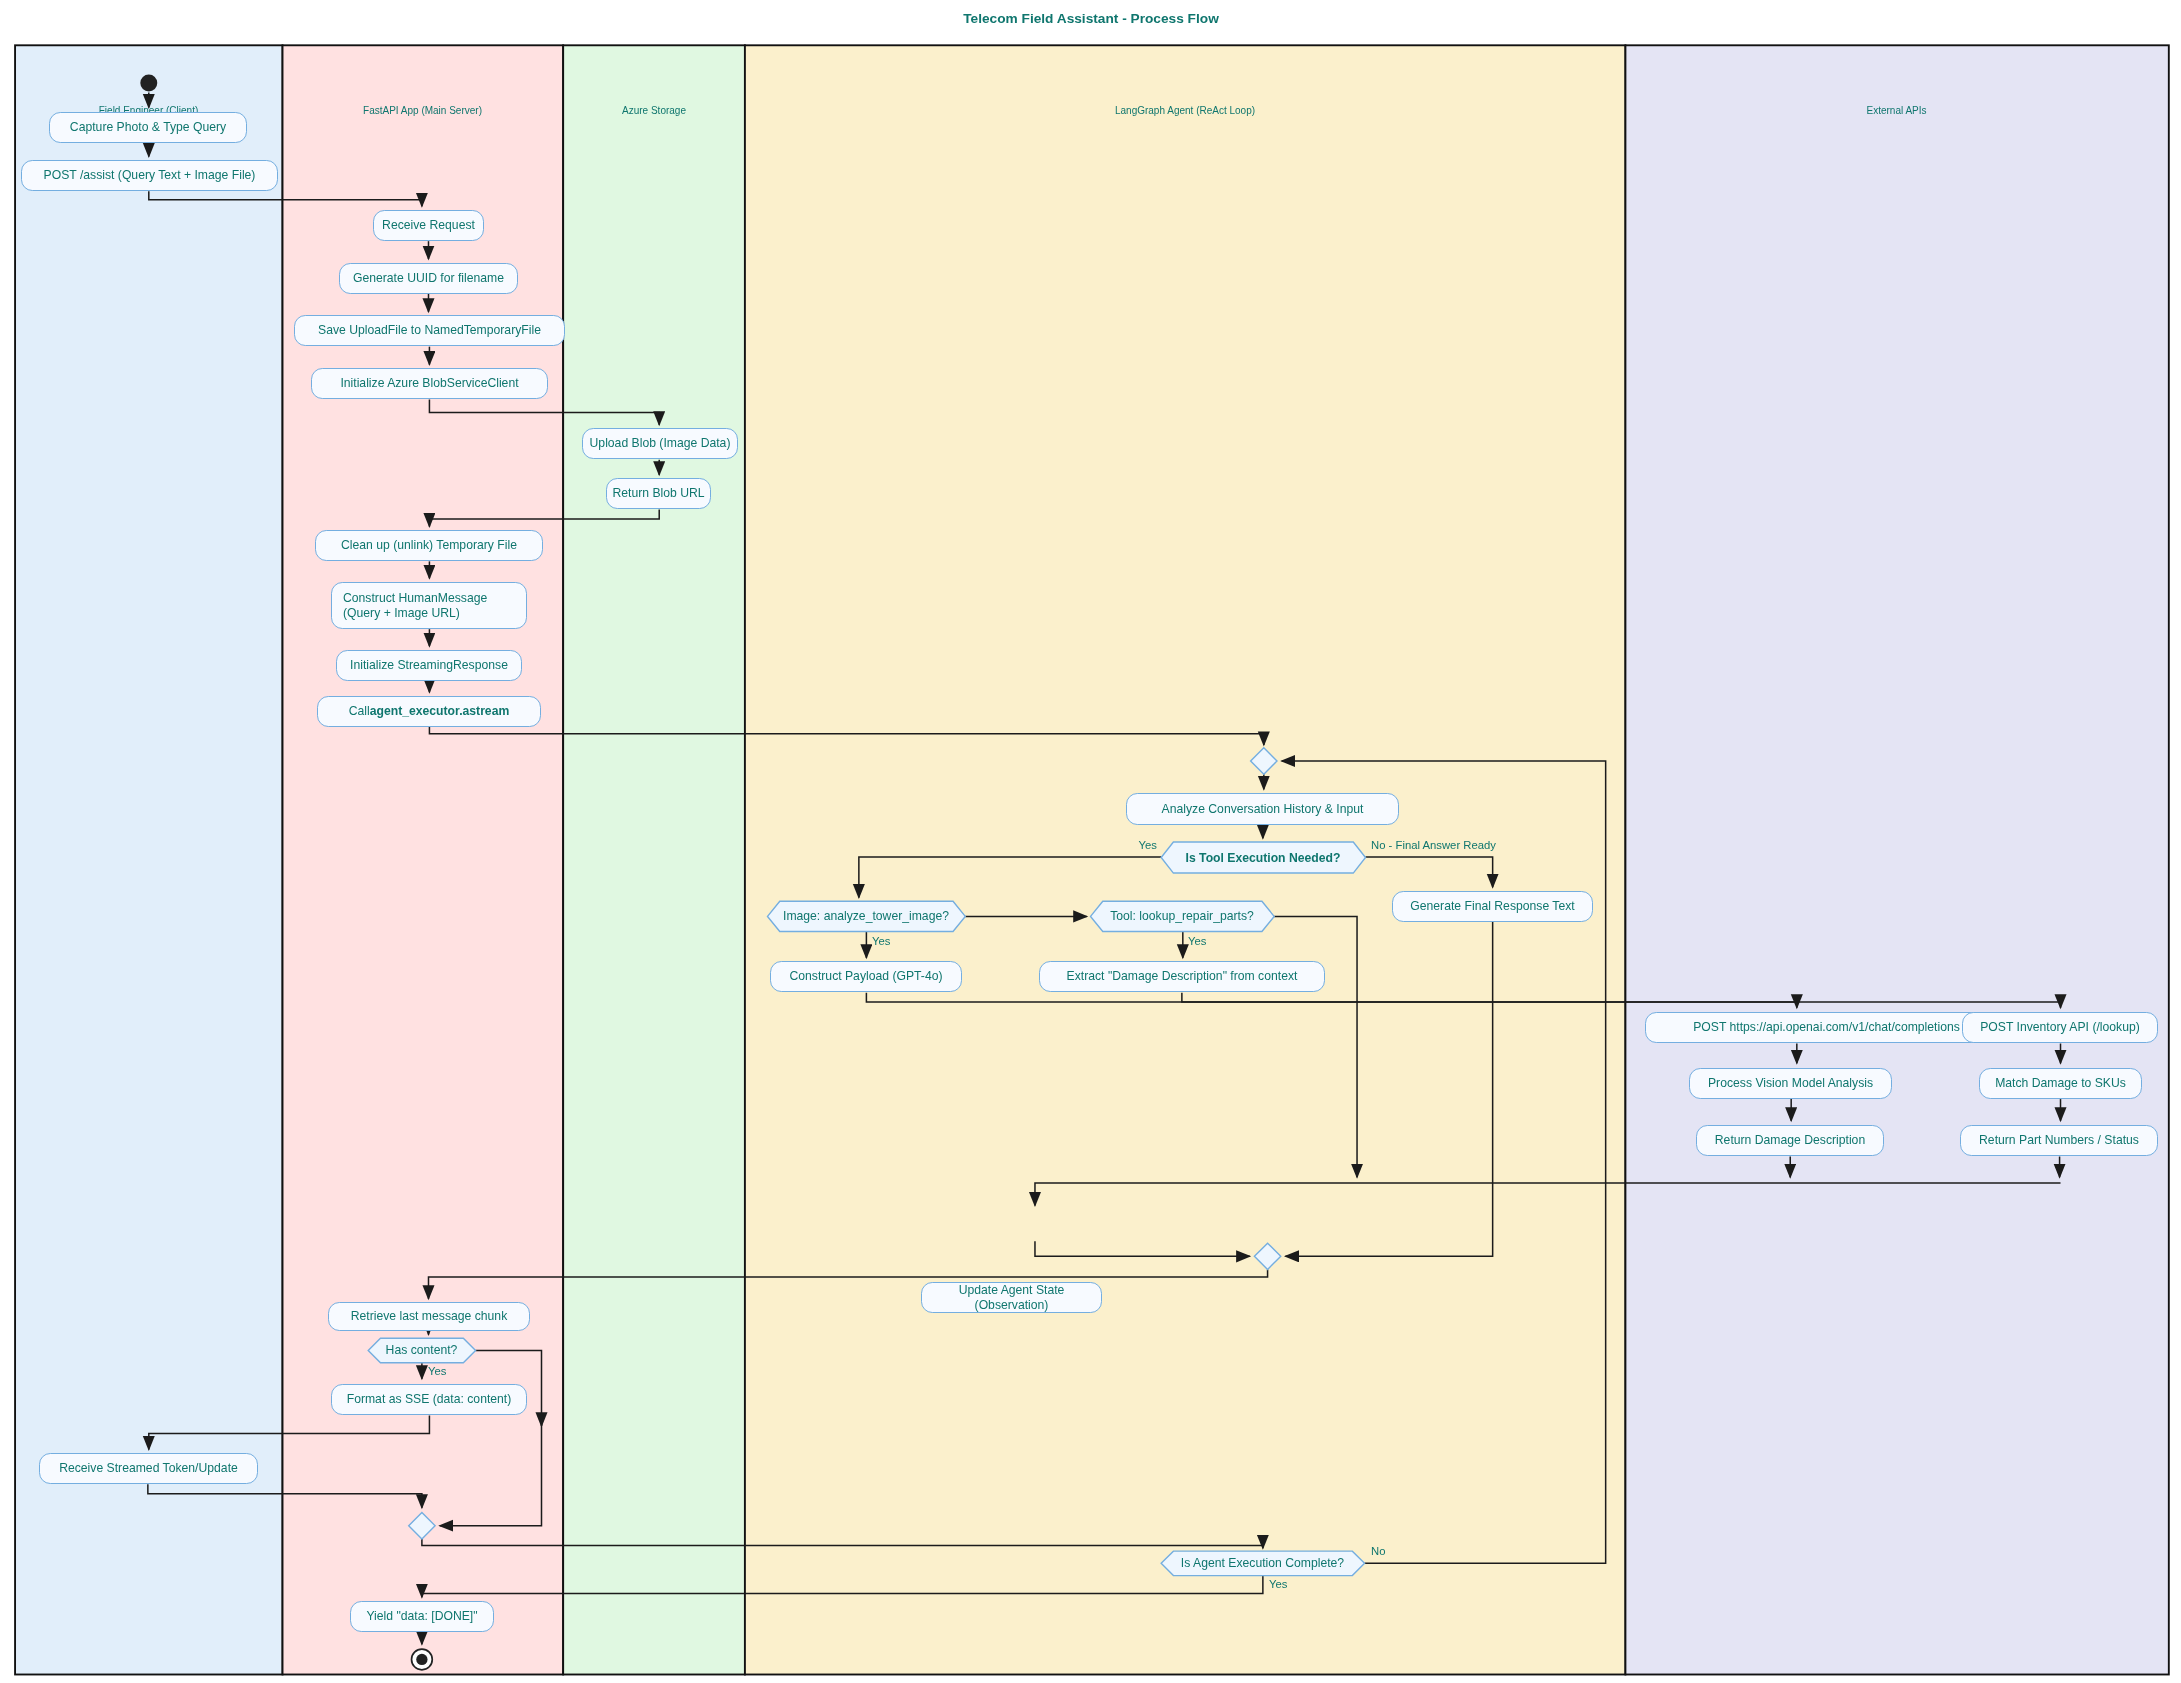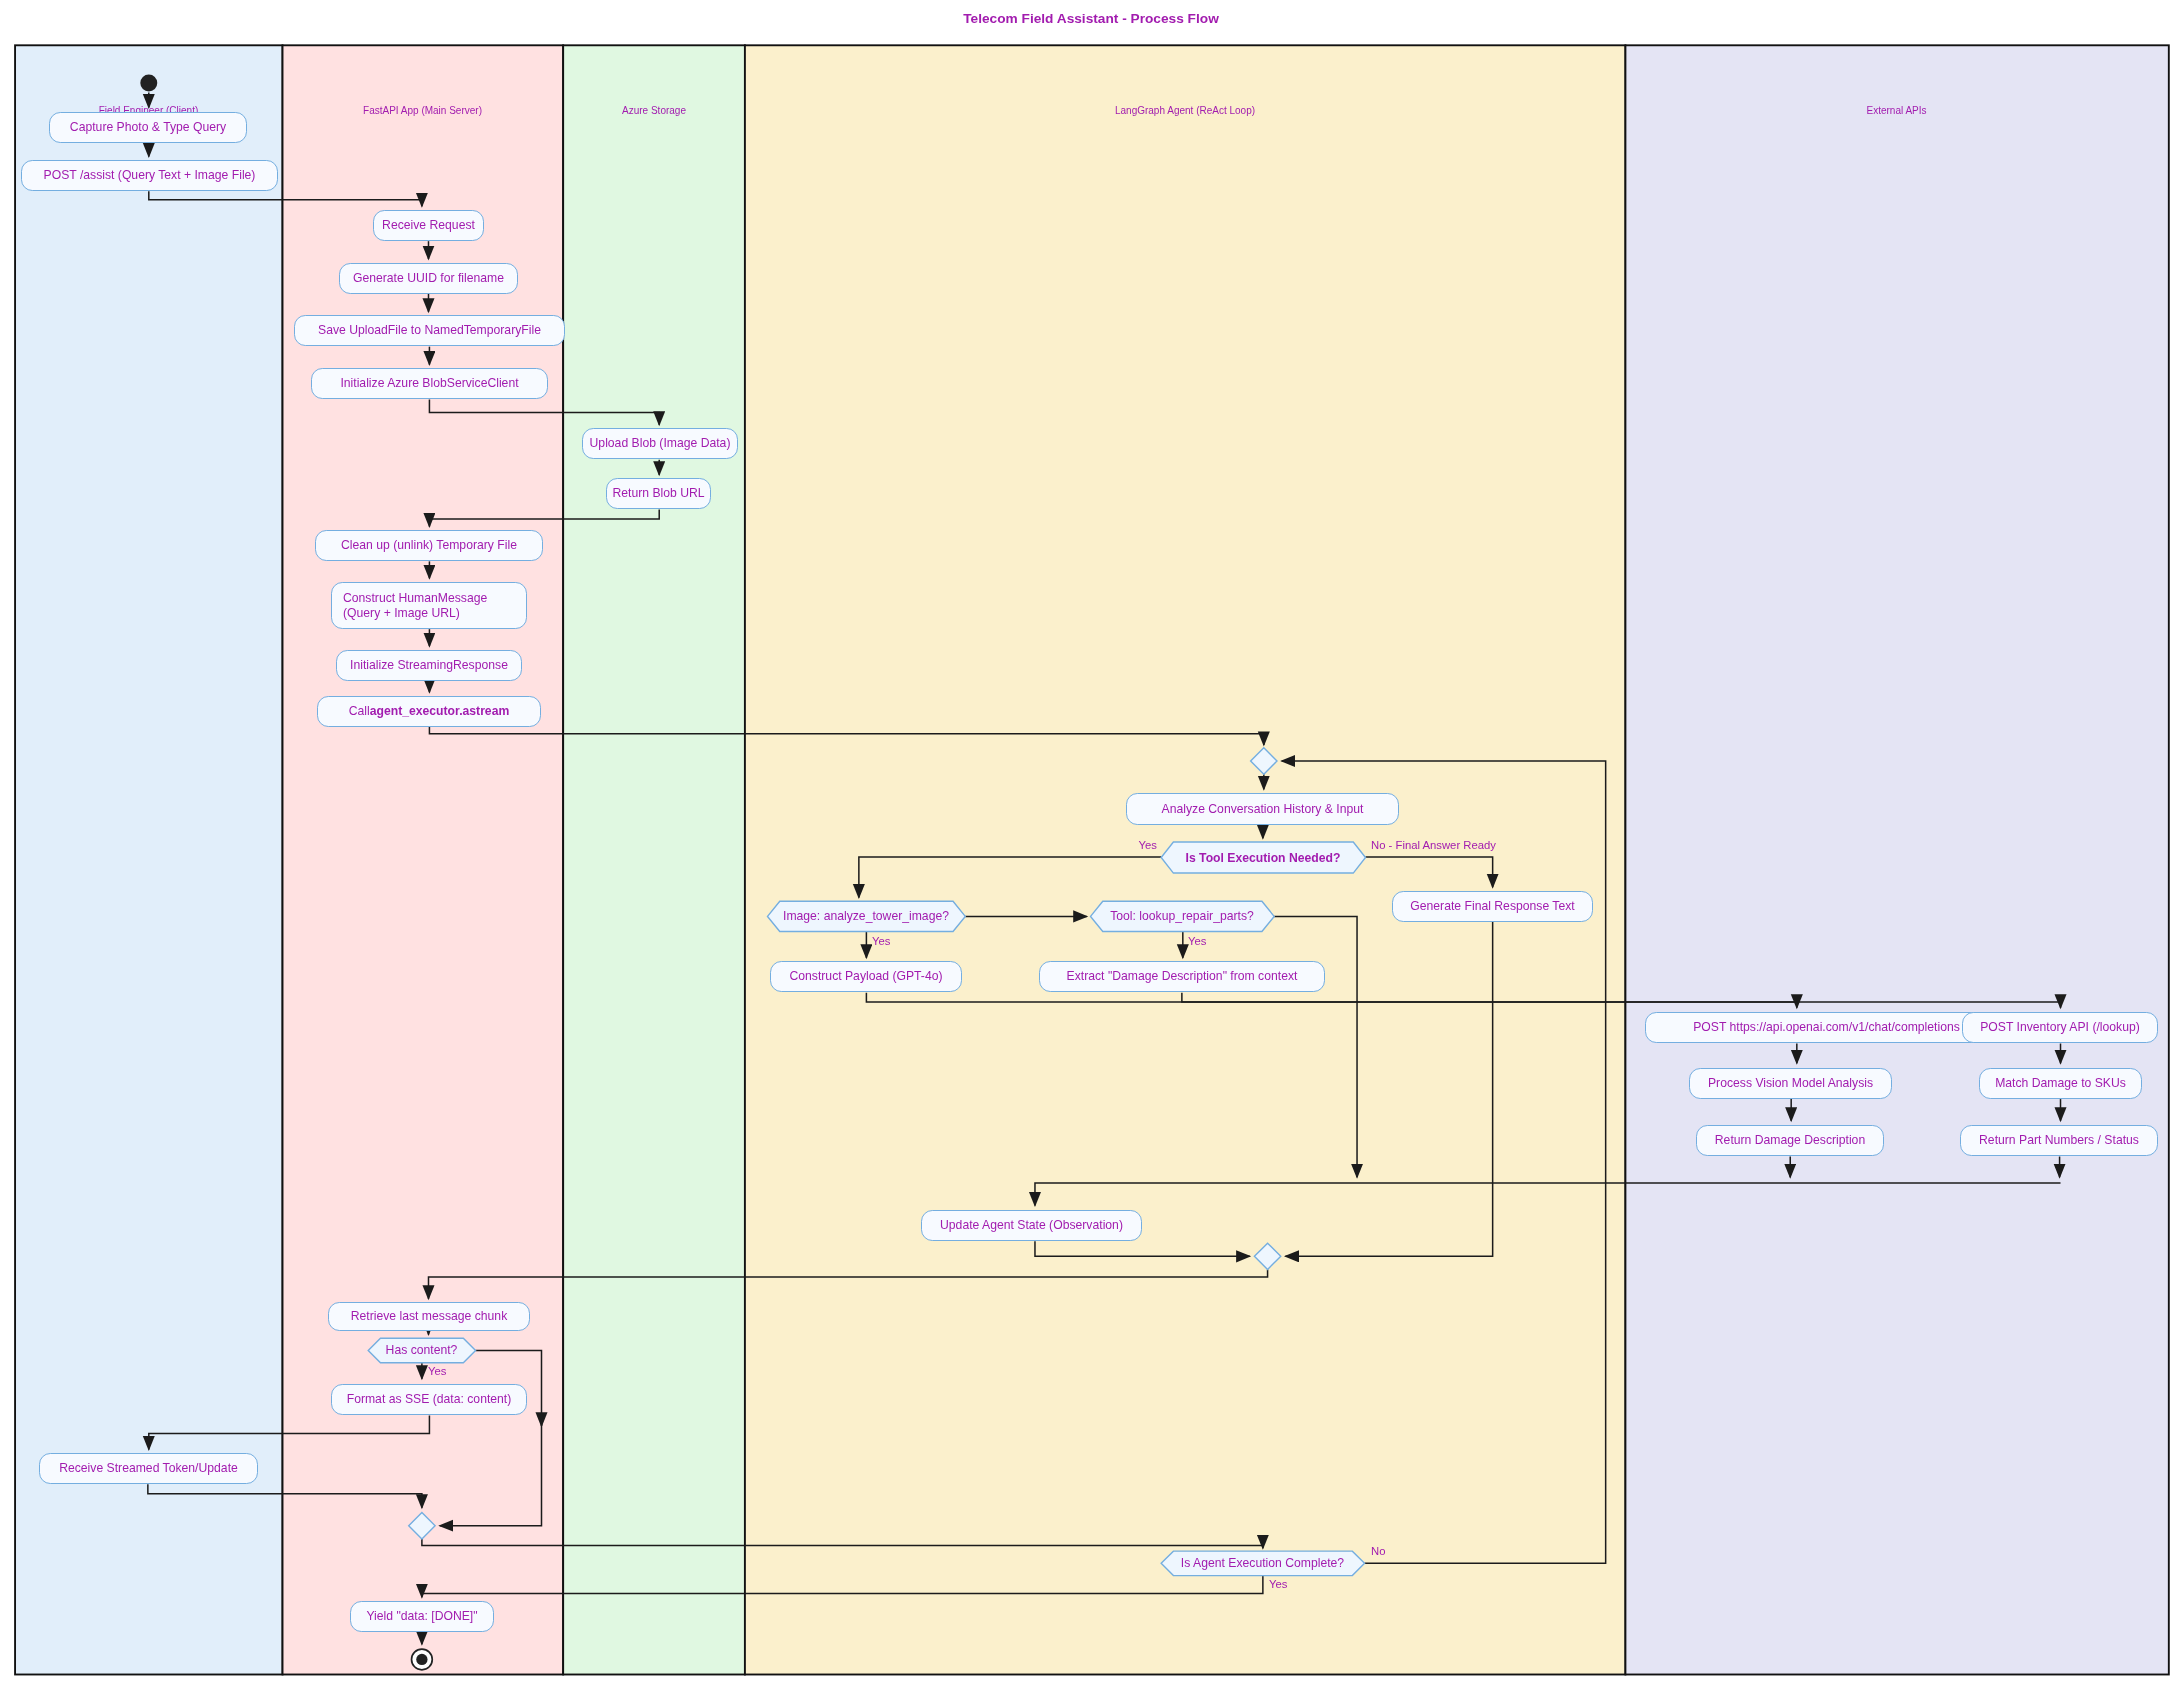--- a/index.html
+++ b/index.html
@@ -1,17 +1,17 @@
 <!DOCTYPE html>
 <html style="font-size:15px"><head>
 <meta charset="utf-8">
 <style>
   html,body{margin:0;padding:0;background:#fff;}
   #canvas{position:relative;width:2182px;height:1684px;background:#fff;
-          font-family:"Liberation Sans","DejaVu Sans",sans-serif;color:#a21caf;}
+          font-family:"Liberation Sans","DejaVu Sans",sans-serif;color:#0f766e;}
   #edges{position:absolute;left:0;top:0;width:2182px;height:1684px;}
   .title{position:absolute;left:0;top:11.3px;width:2182px;text-align:center;
          font-size:13.7px;font-weight:bold;}
   .lane-label{position:absolute;top:56px;height:22.6px;line-height:22.6px;
               text-align:center;font-size:10px;margin-top:44px;}
   .node{position:absolute;box-sizing:border-box;background:#F7FAFF;
         border:1.4px solid #74AEE0;border-radius:11.3px;display:flex;
         align-items:center;justify-content:center;font-size:12.2px;
         text-align:center;line-height:1.2;}
   .node.ml{flex-direction:column;align-items:flex-start;padding-left:11px;text-align:left;}
@@ -136,21 +136,21 @@
   <div class="node" style="left:1126px;top:793px;width:273px;height:32px">Analyze Conversation History &amp; Input</div>
   <div class="node" style="left:770px;top:961px;width:192px;height:31px">Construct Payload (GPT-4o)</div>
   <div class="node" style="left:1039px;top:961px;width:286px;height:31px">Extract "Damage Description" from context</div>
   <div class="node" style="left:1392px;top:891px;width:201px;height:31px">Generate Final Response Text</div>
   <div class="node" style="left:1645px;top:1012px;width:363px;height:31px">POST https://api.openai.com/v1/chat/completions</div>
   <div class="node" style="left:1962px;top:1012px;width:196px;height:31px">POST Inventory API (/lookup)</div>
   <div class="node" style="left:1689px;top:1068px;width:203px;height:31px">Process Vision Model Analysis</div>
   <div class="node" style="left:1979px;top:1068px;width:163px;height:31px">Match Damage to SKUs</div>
   <div class="node" style="left:1696px;top:1125px;width:188px;height:31px">Return Damage Description</div>
   <div class="node" style="left:1960px;top:1125px;width:198px;height:31px">Return Part Numbers / Status</div>
-  <div class="node" style="left:921px;top:1210px;width:221px;height:31px">Update Agent State (Observation)</div>
+  <div class="node" style="left:921px;top:1282px;width:181px;height:31px">Update Agent State (Observation)</div>
   <div class="node" style="left:328px;top:1302px;width:202px;height:29px">Retrieve last message chunk</div>
   <div class="node" style="left:331px;top:1384px;width:196px;height:31px">Format as SSE (data: content)</div>
   <div class="node" style="left:39px;top:1453px;width:219px;height:31px">Receive Streamed Token/Update</div>
   <div class="node" style="left:350px;top:1601px;width:144px;height:31px">Yield "data: [DONE]"</div>
 
   <div class="hextext bold" style="left:1161px;top:842px;width:204px;height:31px">Is Tool Execution Needed?</div>
   <div class="hextext" style="left:767px;top:901px;width:198px;height:30px">Image: analyze_tower_image?</div>
   <div class="hextext" style="left:1090px;top:901px;width:184px;height:30px">Tool: lookup_repair_parts?</div>
   <div class="hextext" style="left:368px;top:1338px;width:107px;height:24.5px">Has content?</div>
   <div class="hextext" style="left:1161px;top:1551px;width:203px;height:24.5px">Is Agent Execution Complete?</div>

